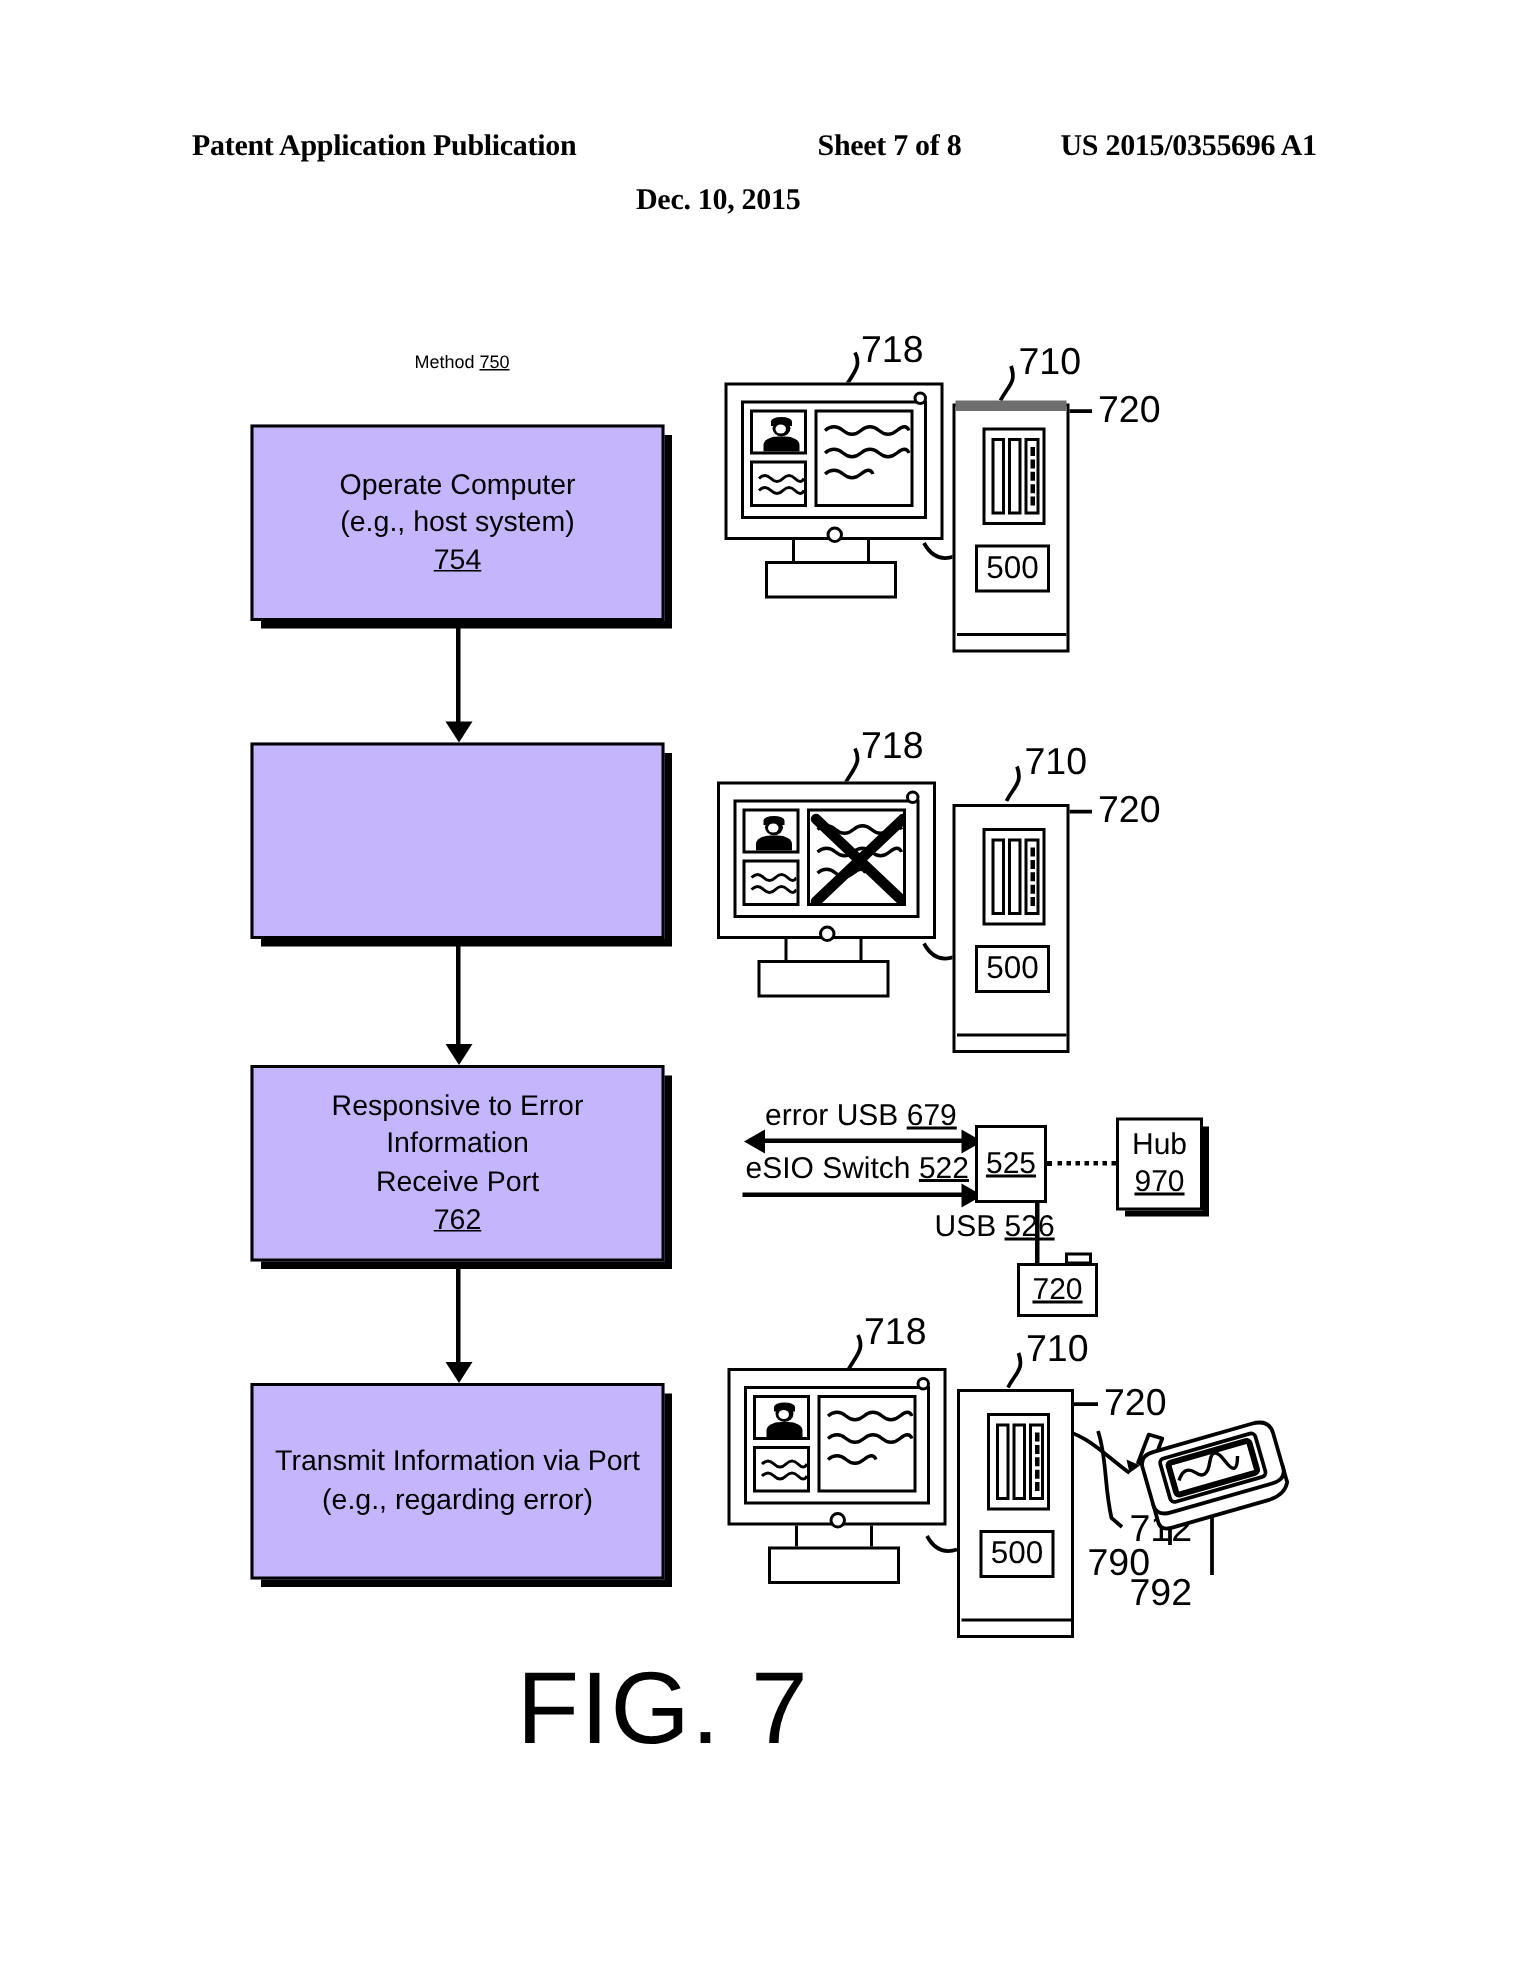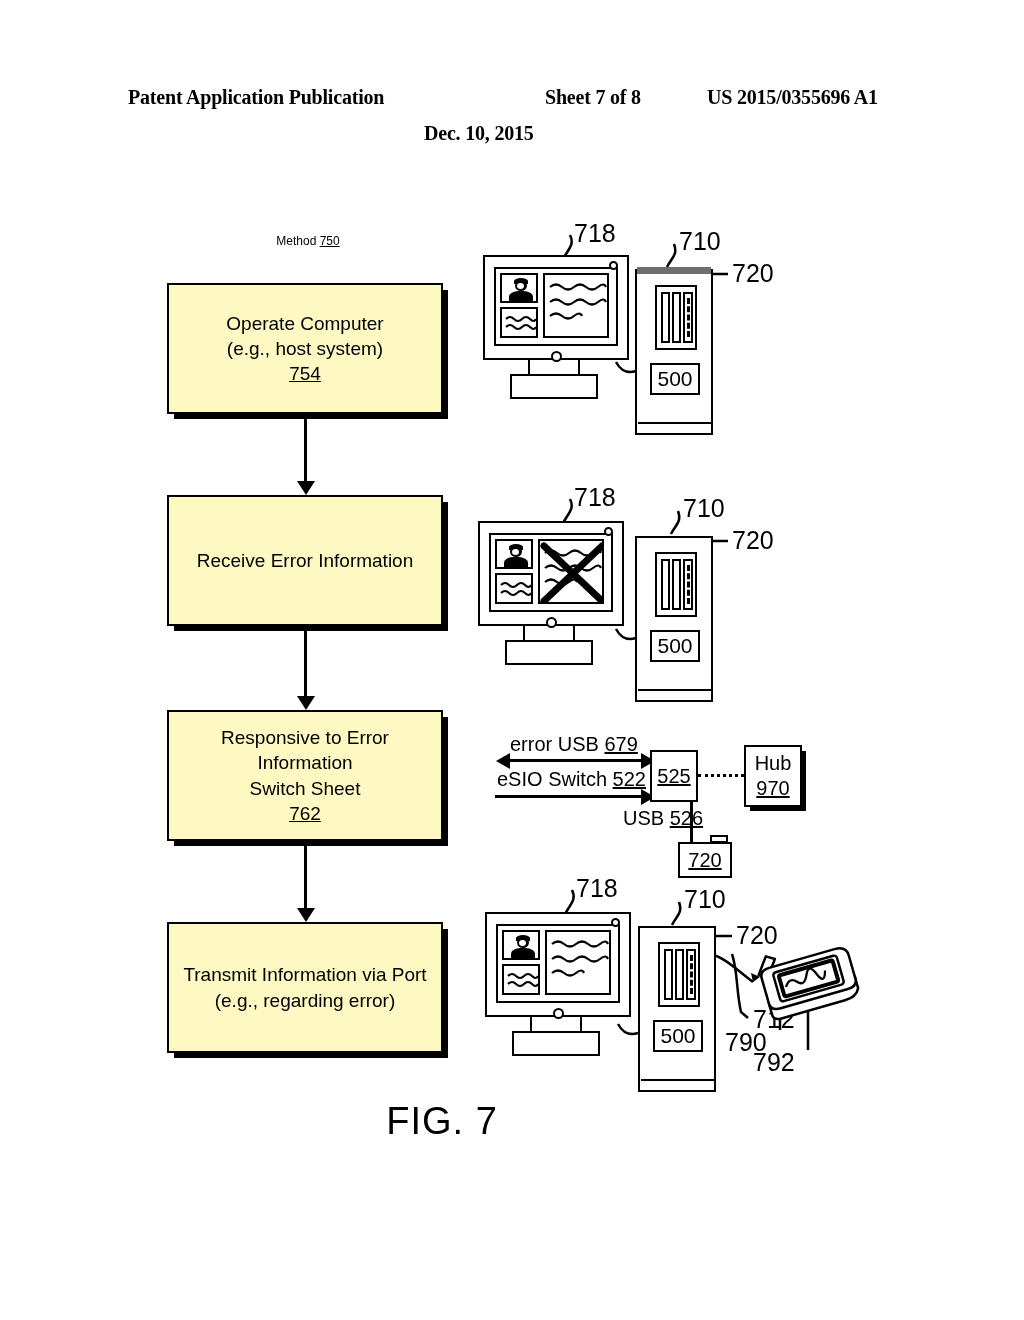--- a/index.html
+++ b/index.html
@@ -33,42 +33,42 @@
   #page-header .hdr-sheet  { position: absolute; left: 545px; top: 0; white-space: nowrap; }
   #page-header .hdr-right  { position: absolute; left: 707px; top: 0; white-space: nowrap; }
 
   
   #fig-caption {
     position: absolute;
     left: 0;
     top: 1100px;
     width: 884px;
     text-align: center;
-    font-size: 38px;
+    font-size: 68px;
     font-family: "Liberation Sans", sans-serif;
     letter-spacing: 1px;
   }
 
   
   #method-title {
     position: absolute;
     left: 167px;
     top: 234px;
     width: 282px;
     text-align: center;
     font-size: 12px;
   }
   .u { text-decoration: underline; }
 
   .flow-box {
     position: absolute;
     left: 167px;
     width: 276px;
     border: 2.5px solid #000;
-    background: #fef9c3;
+    background: #c4b5fd;
     box-sizing: border-box;
     box-shadow: 6px 6px 0 -1px #000;
     display: flex;
     align-items: center;
     justify-content: center;
   }
   .flow-box .bx-text {
     text-align: center;
     font-size: 19px;
     line-height: 1.33;
@@ -300,29 +300,28 @@
   <div class="bx-text">
     <div>Operate Computer</div>
     <div>(e.g., host system)</div>
     <div class="u">754</div>
   </div>
 </div>
 <div class="flow-arrow" id="arrow-1"></div>
 
 <div class="flow-box" id="flow-box-2">
   <div class="bx-text">
-    <div>Receive Error Information</div>
   </div>
 </div>
 <div class="flow-arrow" id="arrow-2"></div>
 
 <div class="flow-box" id="flow-box-3">
   <div class="bx-text">
     <div>Responsive to Error Information</div>
-    <div>Switch Sheet</div>
+    <div>Receive Port</div>
     <div class="u">762</div>
   </div>
 </div>
 <div class="flow-arrow" id="arrow-3"></div>
 
 <div class="flow-box" id="flow-box-4">
   <div class="bx-text">
     <div>Transmit Information via Port</div>
     <div>(e.g., regarding error)</div>
   </div>

